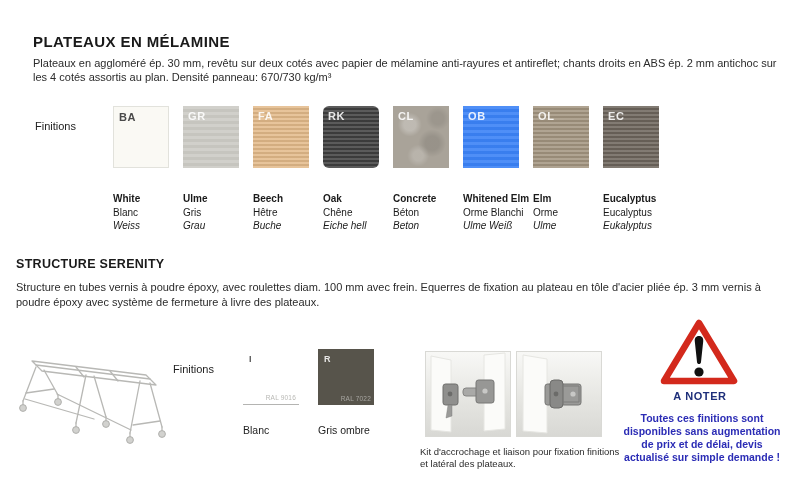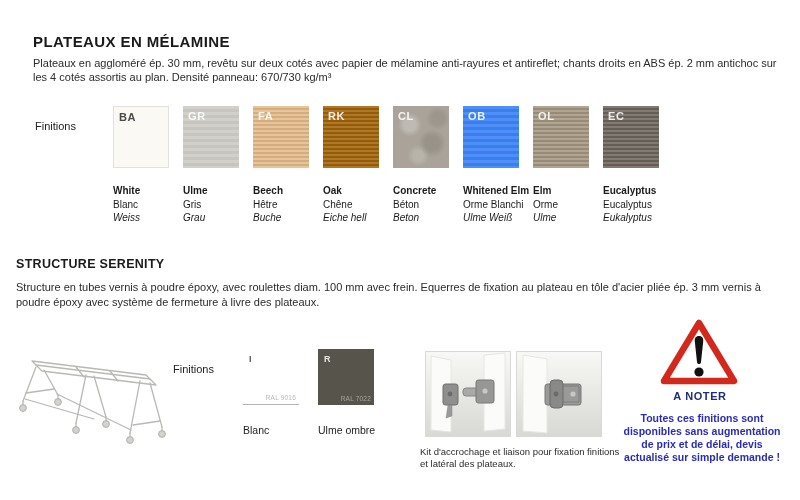--- a/index.html
+++ b/index.html
@@ -22,21 +22,21 @@
   .grain-diag::after{content:"";position:absolute;inset:0;
     background:repeating-linear-gradient(160deg,rgba(255,255,255,.16) 0 2px,rgba(0,0,0,.08) 2px 5px);}
   .mottle::after{content:"";position:absolute;inset:0;
     background:
       radial-gradient(circle at 30% 30%,rgba(255,255,255,.25) 0 6px,transparent 12px),
       radial-gradient(circle at 70% 60%,rgba(0,0,0,.10) 0 7px,transparent 14px),
       radial-gradient(circle at 45% 80%,rgba(255,255,255,.18) 0 5px,transparent 11px),
       radial-gradient(circle at 80% 20%,rgba(0,0,0,.08) 0 6px,transparent 12px);}
   .subtle::after{content:"";position:absolute;inset:0;
     background:repeating-linear-gradient(180deg,rgba(255,255,255,.10) 0 3px,rgba(0,0,0,.03) 3px 6px);}
-  .names{margin-top:16px;font-size:10px;line-height:13.5px;white-space:nowrap;}
+  .names{margin-top:24px;font-size:10px;line-height:13.5px;white-space:nowrap;}
   .names .en{font-weight:bold;}
   .names .de{font-style:italic;}
 
   .str-title{position:absolute;left:16px;top:257px;font-size:12.5px;font-weight:bold;letter-spacing:.3px;}
   .str-desc{position:absolute;left:16px;top:280px;width:778px;font-size:11px;line-height:14.5px;color:#2b2b2b;}
 
   .frame-svg{position:absolute;left:14px;top:337px;}
   .fin-label2{position:absolute;left:173px;top:363px;font-size:11px;color:#222;}
 
   .str-swatch{position:absolute;top:349px;width:56px;height:56px;box-sizing:border-box;}
@@ -100,21 +100,21 @@
       <div class="swatch grain" style="background-color: rgb(227, 186, 138);">
         <span class="code">FA</span>
       </div>
       <div class="names">
         <div class="en">Beech</div>
         <div class="fr">Hêtre</div>
         <div class="de">Buche</div>
       </div>
     </div>
     <div class="swatch-cell">
-      <div class="swatch grain" style="background-color: #a16207;">
+      <div class="swatch grain" style="background-color: #404040; border-radius: 6px;">
         <span class="code">RK</span>
       </div>
       <div class="names">
         <div class="en">Oak</div>
         <div class="fr">Chêne</div>
         <div class="de">Eiche hell</div>
       </div>
     </div>
     <div class="swatch-cell">
       <div class="swatch mottle" style="background-color: rgb(169, 163, 153);">
@@ -194,21 +194,21 @@
 
   <div class="str-swatch sw-i" style="background-color: rgb(255, 255, 255);">
     <span class="code">I</span>
     <span class="ral">RAL 9016</span>
   </div>
   <div class="str-swatch sw-r" style="background-color: rgb(87, 84, 75);">
     <span class="code">R</span>
     <span class="ral">RAL 7022</span>
   </div>
   <div class="sw-label l1">Blanc</div>
-  <div class="sw-label l2">Ulme ombre</div>
+  <div class="sw-label l2">Gris ombre</div>
 
   <div class="photo p1">
     <svg width="84" height="84" viewBox="0 0 84 84">
       <polygon points="5,4 25,8 25,80 5,78" fill="#fbfbf9" stroke="#e6e6e2" stroke-width="1"></polygon>
       <polygon points="58,3 79,1 79,77 58,79" fill="#fbfbf9" stroke="#e6e6e2" stroke-width="1"></polygon>
       <rect x="17" y="32" width="15" height="21" rx="2.5" fill="#8f8f8d" stroke="#6f6f6d"></rect>
       <path d="M22,53 L20,66 L26,64 L26,53 Z" fill="#9b9b99" stroke="#77777565"></path>
       <rect x="37" y="36" width="17" height="8" rx="3" fill="#a9a9a7" stroke="#858583"></rect>
       <rect x="50" y="28" width="18" height="23" rx="2.5" fill="#97979564" stroke="#767674" fill-opacity="1" style="fill:#979795"></rect>
       <circle cx="59" cy="39" r="2.6" fill="#c8c8c6"></circle>

